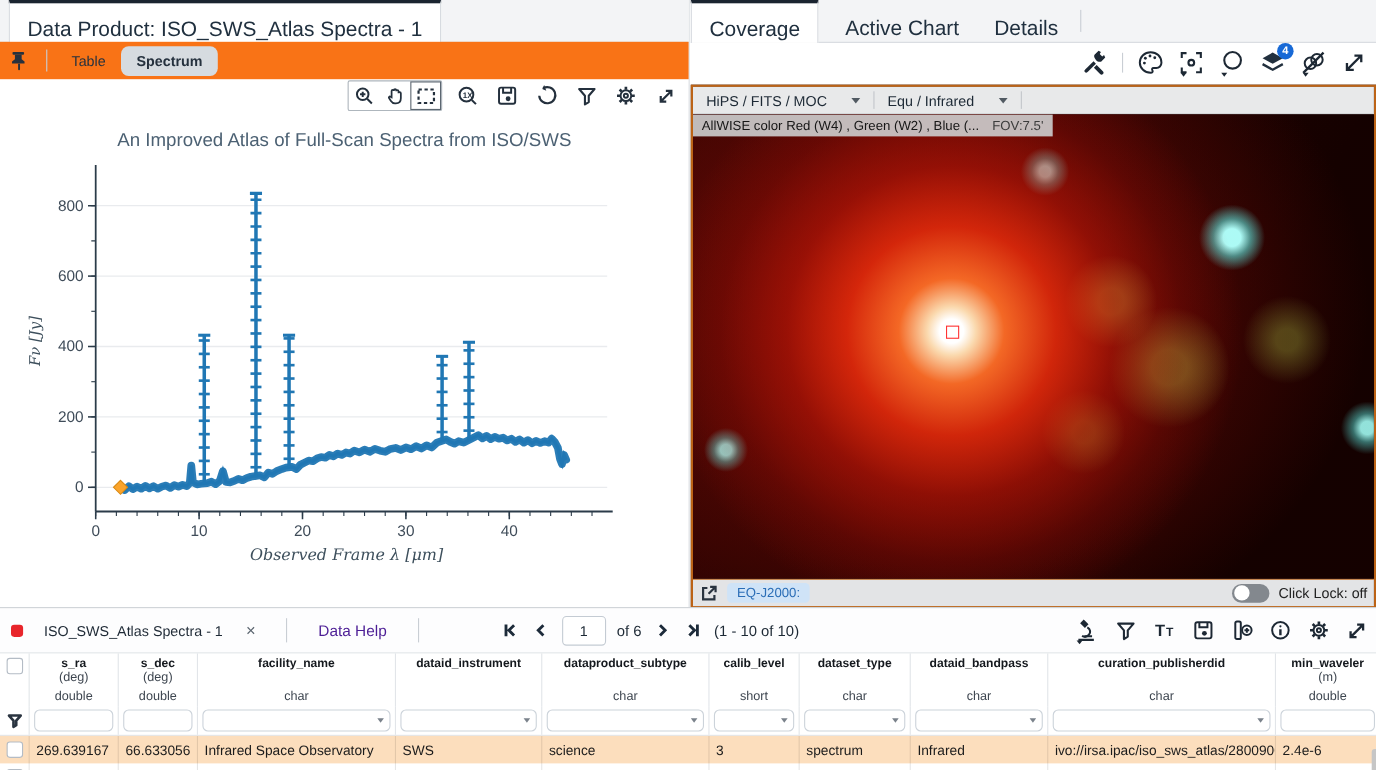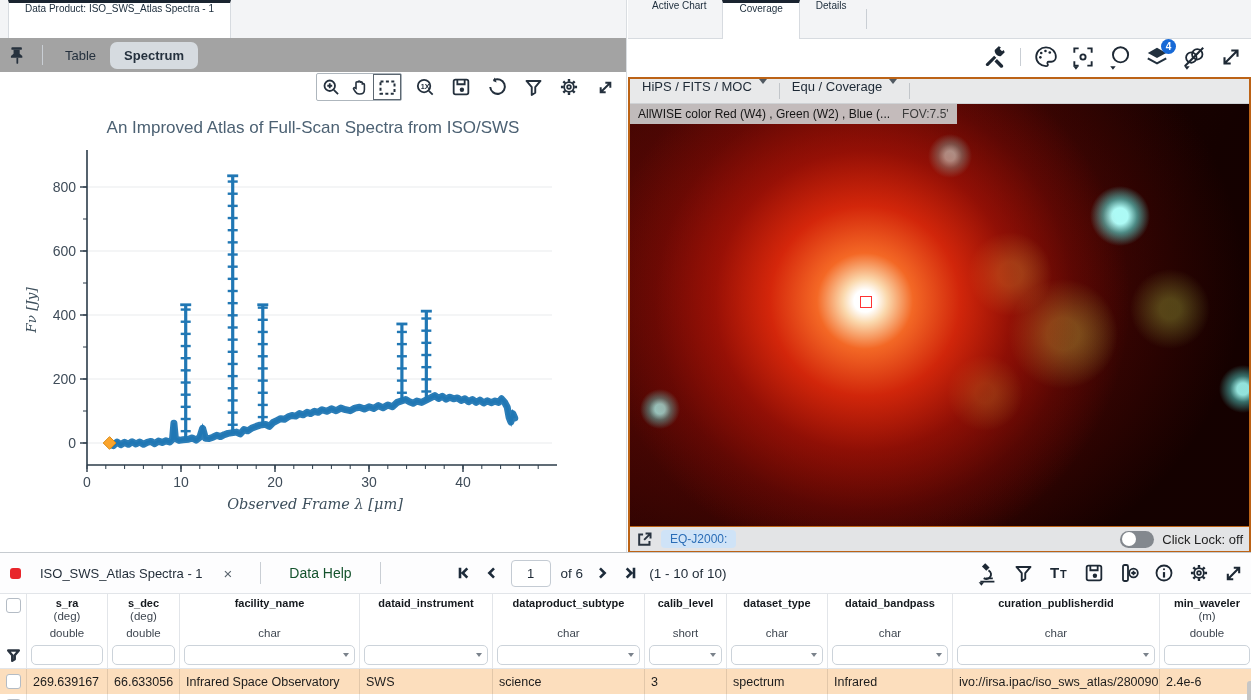--- a/index.html
+++ b/index.html
@@ -5,44 +5,44 @@
   html,body{margin:0;padding:0;background:#fff;}
   .app{position:relative;width:1251px;height:700px;overflow:hidden;background:#fff;
        font-family:"Liberation Sans",sans-serif;font-size:13px;color:#1f2a36;}
   .icon{display:inline-flex;align-items:center;justify-content:center;}
   .icon svg{display:block;}
   svg *{vector-effect:non-scaling-stroke;}
   
   .left-panel{position:absolute;left:0;top:0;width:626px;height:552px;background:#fff;border-right:1px solid #d9dde1;}
   .right-panel{position:absolute;left:628px;top:0;width:623px;height:552px;background:#fff;}
   .tabstrip{position:absolute;left:0;top:0;right:0;height:38px;background:#f3f4f6;border-bottom:1px solid #d7dbe0;display:flex;align-items:stretch;}
-  .tab{display:flex;align-items:flex-start;padding:0 16px;font-size:10px;color:#20303f;cursor:pointer;}
+  .tab{display:flex;align-items:flex-end;padding:0 16px;font-size:19px;color:#20303f;cursor:pointer;}
   .tab.active{background:#fff;border-top:3px solid #1a2430;border-left:1px solid #d7dbe0;border-right:1px solid #d7dbe0;margin-bottom:-1px;font-weight:500;}
   .tab.first{margin-left:8px;}
   .strip-divider{width:1px;background:#c9ced4;margin:9px 4px;}
   
-  .subbar{position:absolute;left:0;top:38px;width:100%;height:34px;display:flex;align-items:center;background:#a3a3a3;}
+  .subbar{position:absolute;left:0;top:38px;width:100%;height:34px;display:flex;align-items:center;background:#f97316;}
   .pill{padding:6px 14px;border-radius:7px;font-size:13px;color:#25313e;cursor:pointer;}
   .pill.sel{background:#d6dbe0;font-weight:600;}
   
   .chart-toolbar{position:absolute;top:72px;right:8px;height:30px;display:flex;align-items:center;gap:10px;}
   .tool-group{display:flex;border:1px solid #aeb6bd;border-radius:2px;}
   .tool-group .icon{width:28px;height:26px;}
   .tool-group .icon.sel{outline:1.5px solid #5c6771;outline-offset:-1.5px;}
   .chart-toolbar>.icon{width:26px;height:26px;cursor:pointer;}
   .chart-title{position:absolute;left:0;top:118px;width:626px;text-align:center;font-size:17px;color:#4c6173;}
   
   .viewer-toolbar{position:absolute;top:38px;right:6px;height:38px;display:flex;align-items:center;gap:9px;}
   .viewer-toolbar .icon{width:28px;height:28px;cursor:pointer;position:relative;}
   .badge{position:absolute;top:-4px;right:-5px;width:15px;height:15px;border-radius:50%;background:#1769d6;color:#fff;
          font-size:10px;font-weight:bold;display:flex;align-items:center;justify-content:center;}
   
   .viewer{position:absolute;left:0;top:77px;width:623px;height:475px;border:2px solid #bc6316;box-sizing:border-box;background:#190100;}
   .viewer-menubar{height:24px;background:#e8e9ea;border-bottom:1px solid #cfd2d5;display:flex;align-items:center;font-size:13px;color:#1d2935;}
-  .menu-item{display:flex;gap:7px;padding:0 12px;cursor:pointer;height:100%;}
+  .menu-item{display:flex;align-items:center;gap:22px;padding:0 12px;cursor:pointer;height:100%;}
   .caret{width:0;height:0;border-left:4.5px solid transparent;border-right:4.5px solid transparent;border-top:5.5px solid #515a62;}
   .menubar-div{width:1px;height:16px;background:#c2c6ca;}
   .sky{position:relative;width:619px;height:422px;overflow:hidden;
     background:
       radial-gradient(circle at 235px 197px, rgba(255,255,255,1) 0 11px, rgba(255,224,180,.97) 22px, rgba(255,112,40,.92) 48px, rgba(238,45,12,.8) 95px, rgba(196,22,7,.55) 150px, rgba(150,12,5,.3) 210px, rgba(120,10,4,0) 265px),
       radial-gradient(circle at 320px 52px, rgba(170,255,248,.95) 0 5px, rgba(90,225,218,.55) 12px, rgba(60,180,175,0) 22px),
       radial-gradient(circle at 490px 112px, rgba(175,255,250,.98) 0 8px, rgba(95,228,220,.6) 17px, rgba(60,180,175,0) 30px),
       radial-gradient(circle at 30px 305px, rgba(160,250,242,.9) 0 5px, rgba(90,220,212,.5) 11px, rgba(60,180,175,0) 20px),
       radial-gradient(circle at 613px 285px, rgba(160,250,242,.9) 0 6px, rgba(90,220,212,.5) 13px, rgba(60,180,175,0) 24px),
       radial-gradient(circle at 380px 170px, rgba(180,195,70,.5) 0 12px, rgba(160,180,60,0) 42px),
@@ -62,21 +62,21 @@
   .toggle{width:34px;height:17px;border-radius:9px;background:#83888e;position:relative;cursor:pointer;}
   .toggle .knob{position:absolute;left:1.5px;top:1.5px;width:14px;height:14px;border-radius:50%;background:#fff;}
   .clicklock{font-size:13px;color:#222;}
   
   .table-panel{position:absolute;left:0;top:552px;width:1251px;height:148px;border-top:1px solid #c6cbd0;overflow:hidden;background:#fff;}
   .tbl-toolbar{position:absolute;left:0;top:0;width:100%;height:40px;display:flex;align-items:center;background:#fdfdfe;}
   .tbl-tab{display:flex;align-items:center;gap:19px;padding:0 10px;height:100%;cursor:pointer;}
   .red-dot{width:11px;height:11px;border-radius:3px;background:#e8252b;}
   .tbl-tab .close{color:#5a646e;font-size:15px;margin-left:2px;}
   .btn-peach{background:#fbe4c4;border-radius:6px;padding:7px 20px;font-size:14px;font-weight:600;color:#222b35;margin-left:16px;cursor:pointer;}
-  .btn-plain{font-size:14px;font-weight:500;color:#14532d;margin:0 22px;cursor:pointer;}
+  .btn-plain{font-size:14px;font-weight:500;color:#4c1d95;margin:0 22px;cursor:pointer;}
   .toolbar-div{width:1px;height:22px;background:#c9ced4;margin:0 6px;}
   .pager{display:flex;align-items:center;gap:10px;margin-left:68px;font-size:13.5px;color:#1d2935;}
   .pager .icon{width:18px;height:18px;cursor:pointer;}
   .page-input{width:34px;height:23px;border:1px solid #c4cbd3;border-radius:4px;text-align:center;font-size:13px;color:#1d2935;}
   .tbl-icons{position:absolute;right:4px;top:0;height:40px;display:flex;align-items:center;gap:8px;}
   .tbl-icons .icon{width:27px;height:27px;cursor:pointer;}
   
   .grid{position:absolute;left:0;top:40px;width:1255px;}
   .hrow,.frow,.drow{display:flex;align-items:stretch;}
   .hrow{height:48px;border-top:1px solid #e2e5e9;}
@@ -318,25 +318,25 @@
         <line x1="421.34000000000003" y1="240.84" x2="431.34000000000003" y2="240.84" stroke="#2077b4" stroke-width="2.4"></line>
         <line x1="421.34000000000003" y1="228.68" x2="431.34000000000003" y2="228.68" stroke="#2077b4" stroke-width="2.4"></line>
         <line x1="421.34000000000003" y1="216.51999999999998" x2="431.34000000000003" y2="216.51999999999998" stroke="#2077b4" stroke-width="2.4"></line>
         <line x1="420.84000000000003" y1="209.16" x2="431.84000000000003" y2="209.16" stroke="#2077b4" stroke-width="2.8"></line>
         <rect x="105.06" y="336.5" width="9" height="9" fill="#fba42b" stroke="#d98a14" stroke-width="1" transform="rotate(45 109.56 341)"></rect>
       </svg>
   </section>
 
   <section class="right-panel">
     <div class="tabstrip">
+      <div class="tab active">
+          <span>Coverage</span>
+        </div>
       <div class="tab first">
           <span>Active Chart</span>
-        </div>
-      <div class="tab active">
-          <span>Coverage</span>
         </div>
       <div class="tab">
           <span>Details</span>
         </div>
       <div class="strip-divider"></div>
     </div>
 
     <div class="viewer-toolbar">
       <span class="icon">
         <svg width="26" height="26" viewBox="0 0 24 24" fill="#1d2834">
@@ -393,21 +393,21 @@
     </div>
 
     <div class="viewer">
       <div class="viewer-menubar">
         <div class="menu-item">
           <span>HiPS / FITS / MOC</span>
             <span class="caret"></span>
         </div>
         <div class="menubar-div"></div>
         <div class="menu-item">
-          <span>Equ / Coverage</span>
+          <span>Equ / Infrared</span>
             <span class="caret"></span>
         </div>
         <div class="menubar-div"></div>
       </div>
 
       <div class="sky">
         <div class="overlay-strip">
           <span>AllWISE color Red (W4) , Green (W2) , Blue (...</span>
           <span class="fov">FOV:7.5'</span>
         </div>

